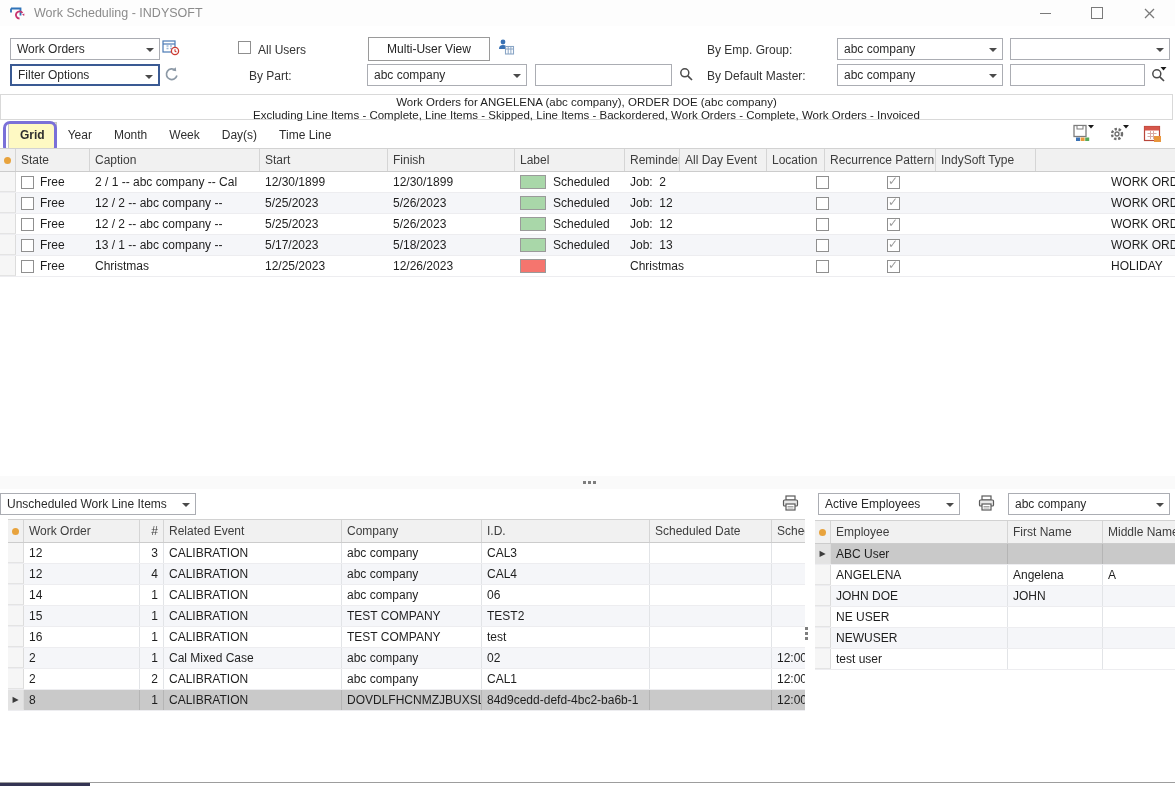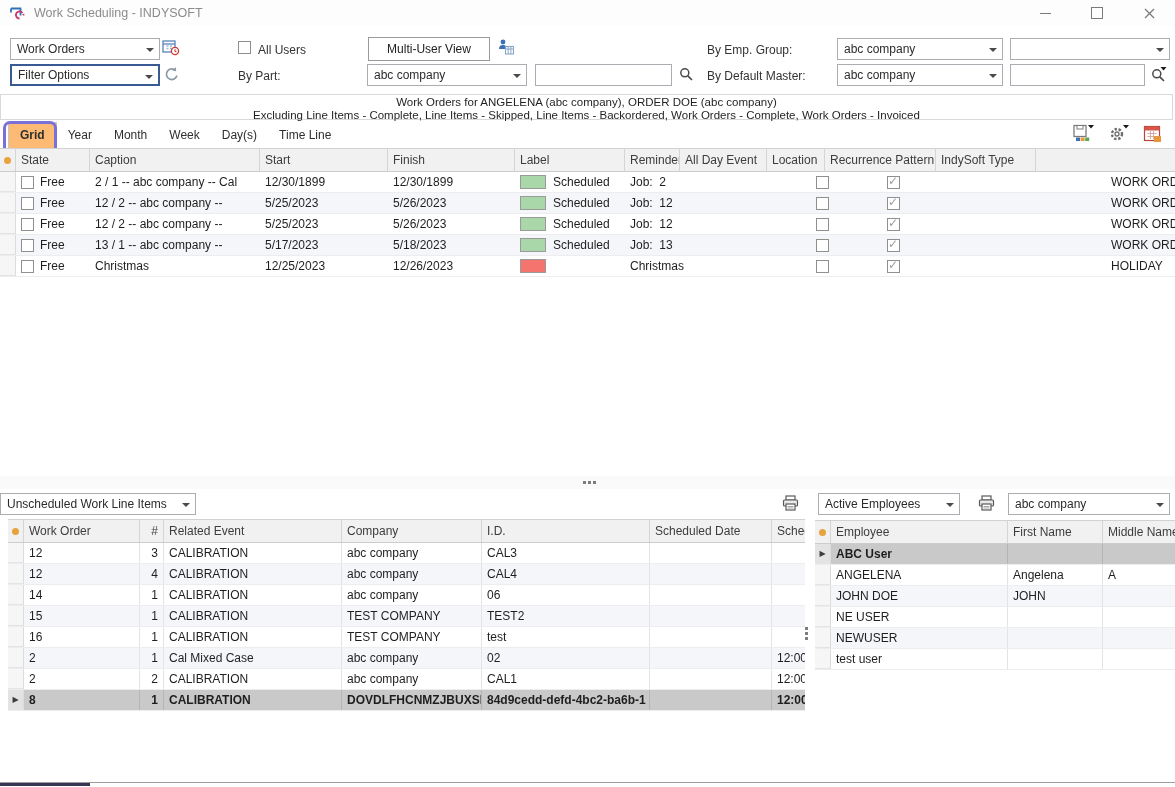--- a/index.html
+++ b/index.html
@@ -32,35 +32,35 @@
   .checkbox{width:13px;height:13px;border:1px solid #8f8f8f;background:#fff;display:inline-block;
     box-sizing:border-box;position:relative;flex:none;}
   .checkbox[data-state="checked"]::after{content:"✓";font-family:"DejaVu Sans",sans-serif;
     position:absolute;left:0px;top:-3px;font-size:12px;color:#9b9b9b;}
   
   .banner{position:absolute;left:0;top:94px;width:1173px;height:26px;border:1px solid #d9d9d9;
     background:#fff;text-align:center;font-size:11.5px;color:#1f1f1f;line-height:13px;padding-top:1px;box-sizing:border-box;}
   
   .tabstrip{position:absolute;left:0;top:121px;width:1175px;height:27px;background:#fff;display:flex;align-items:flex-end;}
   .tab{padding:5px 11px 6px 11px;color:#2e2e2e;}
-  .tab.active{font-weight:bold;background:#fdba74;border:1px solid #c6c6c6;border-bottom:none;margin-left:8px;}
+  .tab.active{font-weight:bold;background:#fef9c3;border:1px solid #c6c6c6;border-bottom:none;margin-left:8px;}
   .tab-annotation{position:absolute;left:3px;top:0px;width:48px;height:27px;border:3px solid #7a70d8;border-radius:7px;}
   .tabicons{position:absolute;right:10px;top:3px;display:flex;gap:13px;}
   .tabicons .ic{width:22px;height:20px;position:relative;}
   
   .gridwrap{position:absolute;overflow:hidden;background:#fff;}
   .ghead{display:flex;height:24px;background:#f1f1f1;border-top:1px solid #d2d2d2;border-bottom:1px solid #cccccc;box-sizing:border-box;}
   .hcell{display:flex;align-items:center;padding:0 5px;color:#3d3d3d;border-right:1px solid #d5d5d5;
     box-sizing:border-box;white-space:pre;overflow:hidden;flex:none;}
   .hind{display:flex;align-items:center;justify-content:center;border-right:1px solid #d5d5d5;box-sizing:border-box;flex:none;}
   .odot{width:7px;height:7px;border-radius:50%;background:#e8a33d;}
   .grow{display:flex;height:21px;border-bottom:1px solid #ededf0;box-sizing:border-box;background:#fff;}
   .grow.alt{background:#f5f6f9;}
   .grow.sel{background:#c9c9c9;}
-  .grow.sel .cell{border-right-color:#b5b5b5;font-weight:bold;}
+  .grow.sel .cell{border-right-color:#b5b5b5;}
   .cell{display:flex;align-items:center;padding:0 5px;white-space:pre;overflow:hidden;box-sizing:border-box;flex:none;color:#1e1e1e;}
   .rind{flex:none;background:#f6f6f6;border-right:1px solid #dcdcdc;border-bottom:1px solid #e4e4e4;box-sizing:border-box;
     display:flex;align-items:center;justify-content:center;}
   .grow.sel .rind{background:#e3e3e3;}
   .selarrow{font-family:"DejaVu Sans",sans-serif;font-size:8px;color:#3c3c3c;}
   .bgrid .cell{border-right:1px solid #e2e4e7;}
   .cright{justify-content:flex-end;}
   .ccenter{justify-content:center;}
   .swatch{width:26px;height:14px;border:1px solid #9a9a9a;box-sizing:border-box;display:inline-block;margin-right:7px;flex:none;}
   
@@ -141,21 +141,21 @@
 
   <div class="combo focused" style="left:10px;top:38px;width:150px;">
     <span>Filter Options</span><span class="arr"></span>
   </div>
   <span class="ticon" style="left:163px;top:40px;">
     <svg width="16" height="16" viewBox="0 0 16 16">
       <path d="M12.5 4.5 a5.3 5.3 0 1 0 1.4 5" fill="none" stroke="#8c99a6" stroke-width="1.7"></path>
       <path d="M12.8 1.2 l0.4 4 -4-0.6 z" fill="#8c99a6"></path>
     </svg>
   </span>
-  <span class="toollabel" style="left:238px;top:43px;">By Part:</span>
+  <span class="toollabel" style="left:249px;top:43px;">By Part:</span>
   <div class="combo" style="left:367px;top:38px;width:160px;">
     <span>abc company</span><span class="arr"></span>
   </div>
   <input class="tfield" style="left: 535px; top: 38px; width: 137px;" value="">
   <span class="ticon" style="left:679px;top:41px;">
     <svg width="15" height="15" viewBox="0 0 15 15">
       <circle cx="5.8" cy="5.8" r="4" fill="none" stroke="#4b4b4b" stroke-width="1.5"></circle>
       <path d="M8.8 8.8 L13 13" stroke="#4b4b4b" stroke-width="1.7"></path>
     </svg>
   </span>

